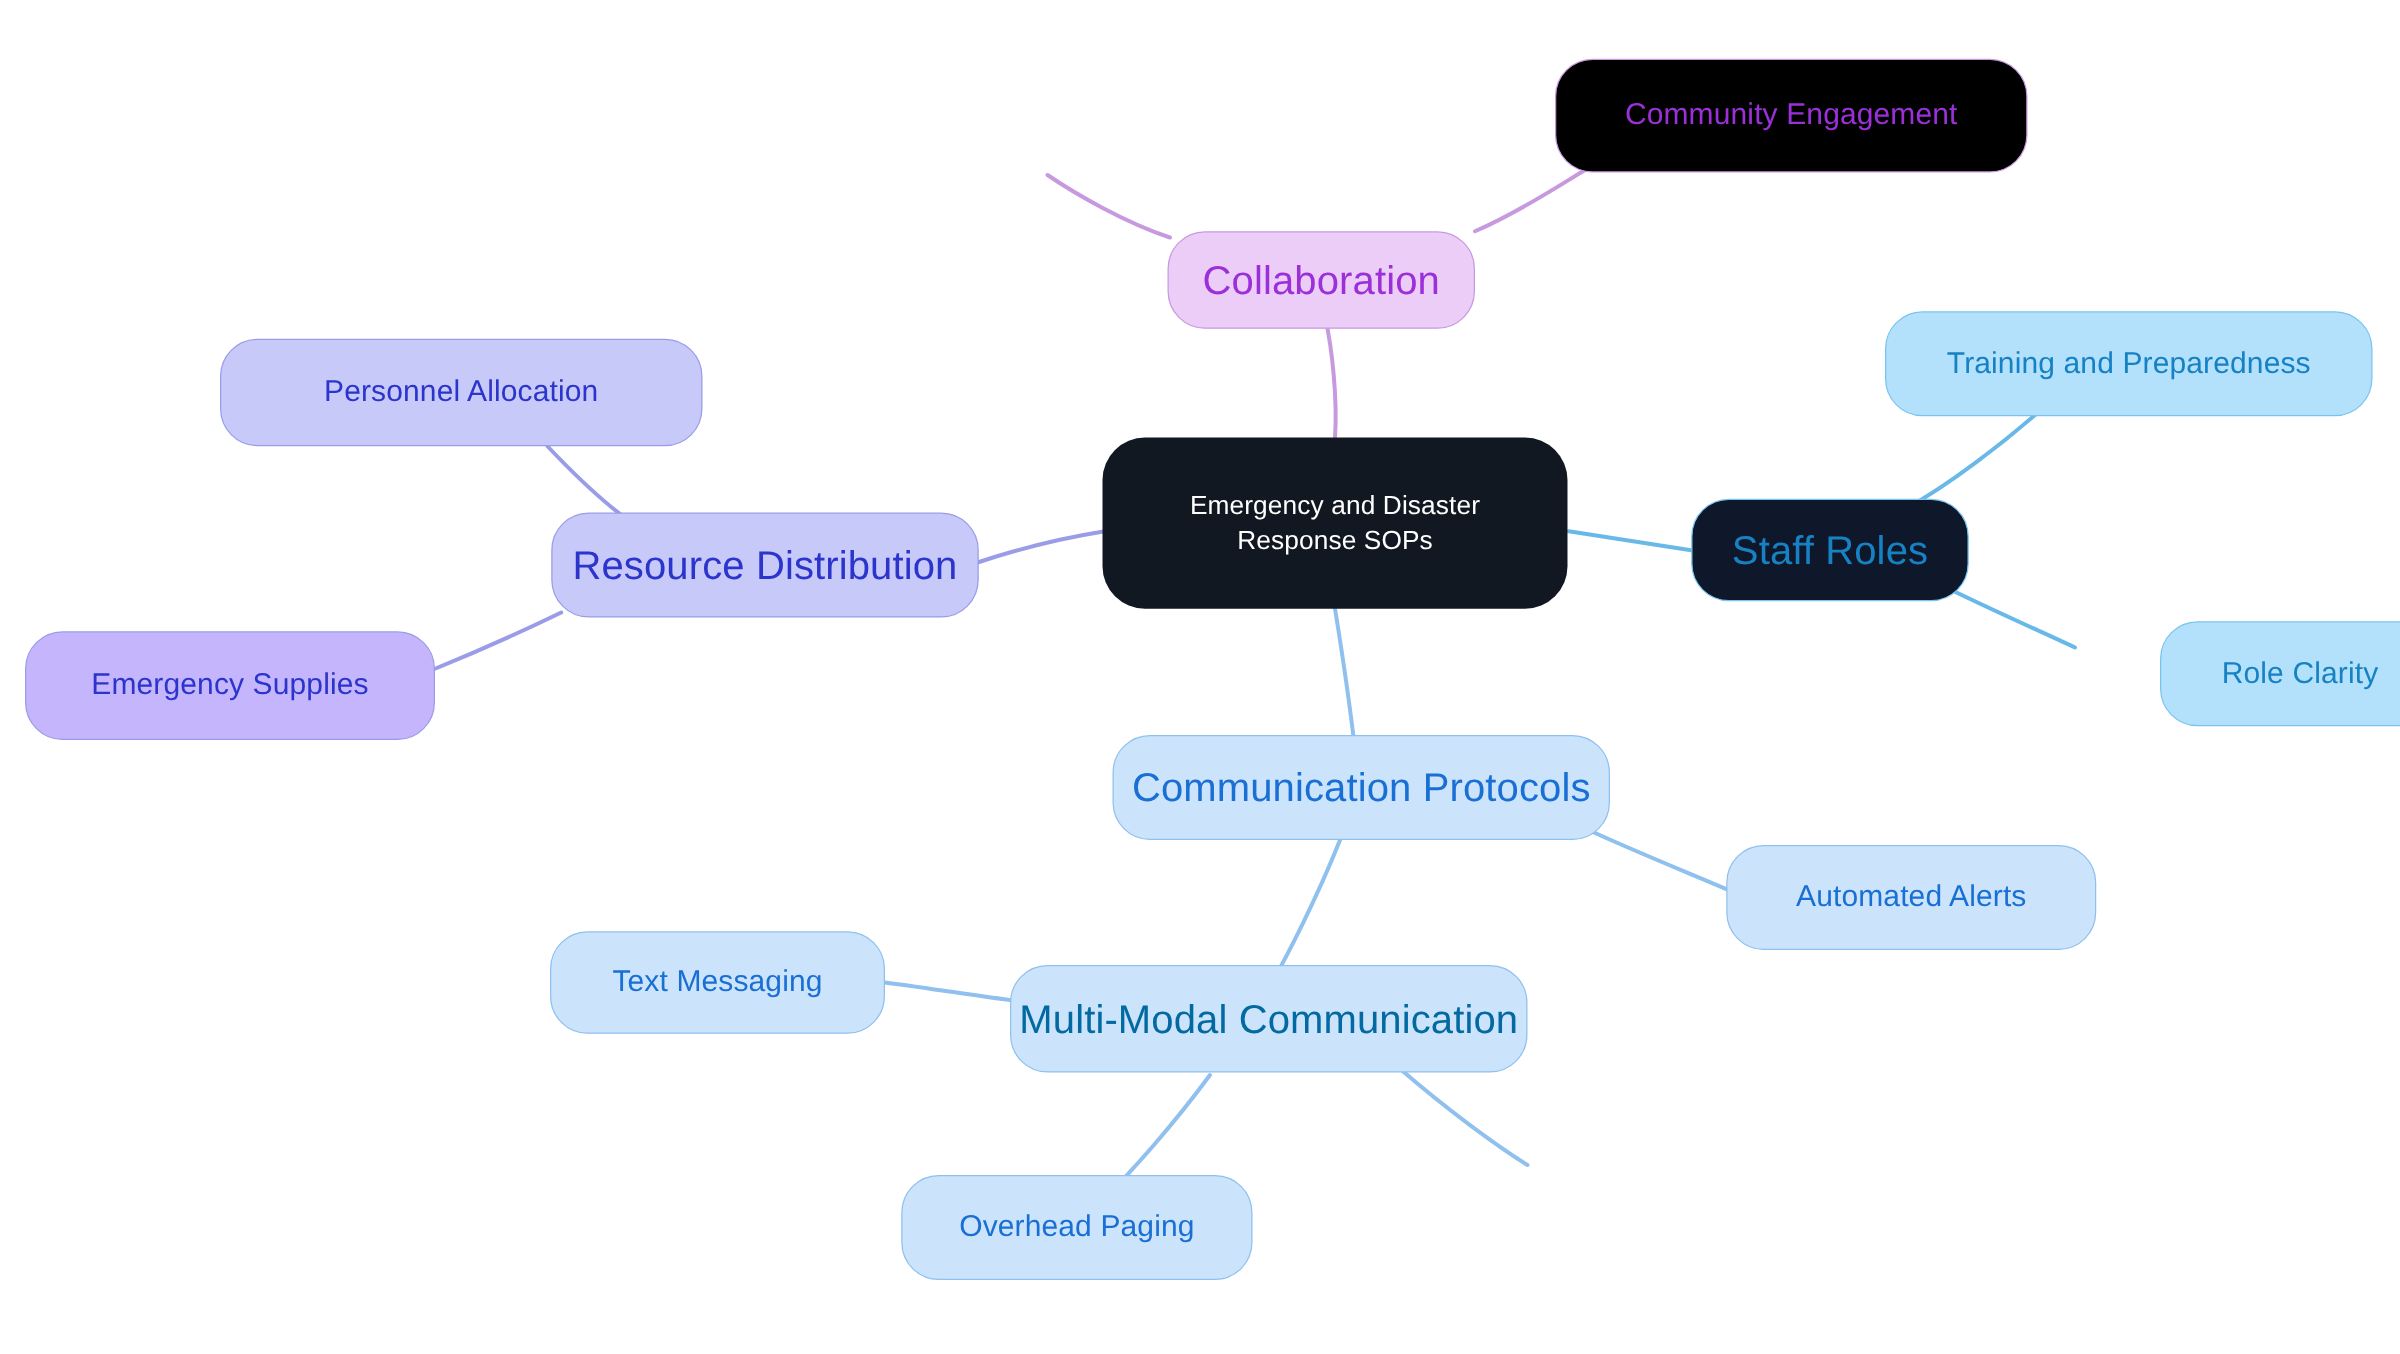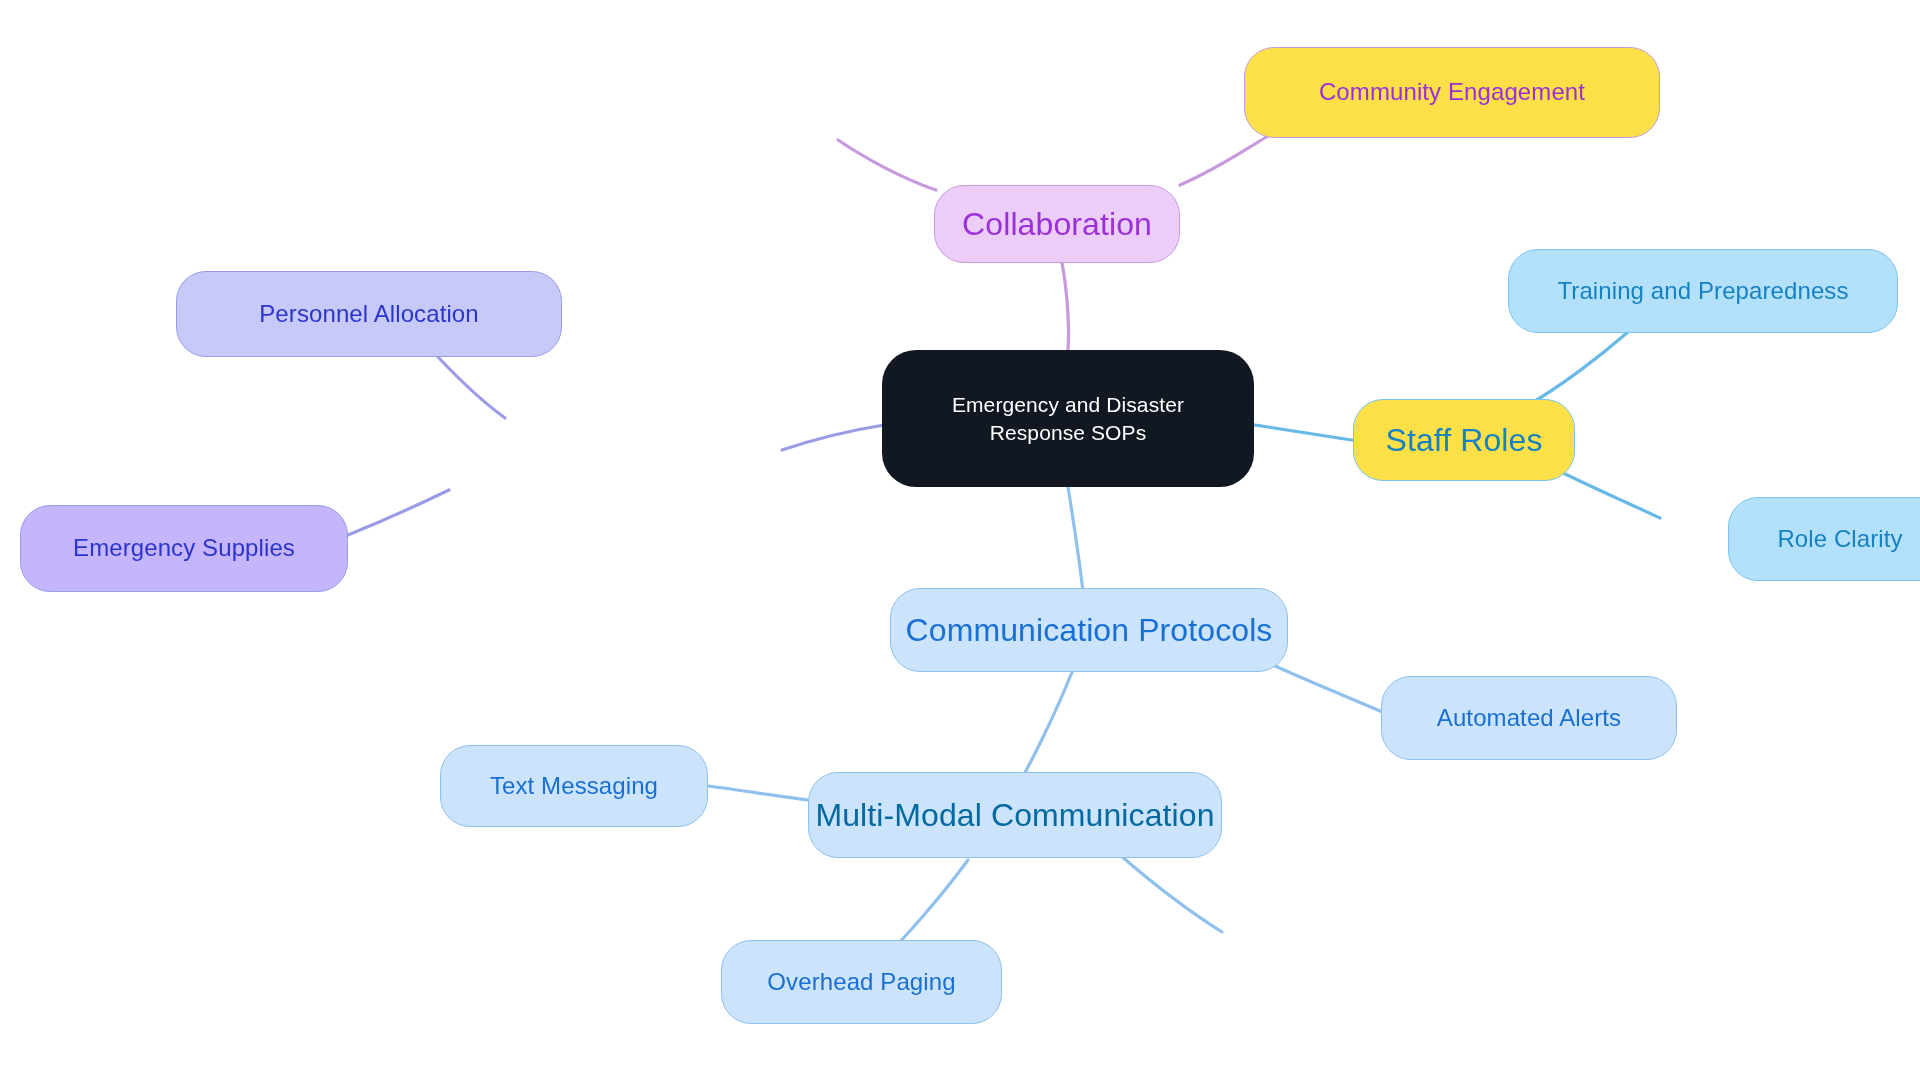--- a/index.html
+++ b/index.html
@@ -87,32 +87,34 @@
   </svg>
 
   <div class="node root" style="left:882px; top:350px; width:372px; height:137px;
               background:#121821; color:#ffffff;">Emergency and Disaster
 Response SOPs</div>
 
   <div class="node branch" style="left:934px; top:185px; width:246px; height:78px;
               background:#eccdf8; border-color:#c79ae0; color:#9b30d9;">Collaboration</div>
 
 
-  <div class="node leaf" style="left:1244px; top:47px; width:416px; height:91px;
-              background:#fde047; border-color:#c79ae0; color:#9b30d9;">Community Engagement</div>
+  <div class="node leaf" style="left:1244px; top:47px; width:378px; height:91px;
+              background:#000000; border-color:#c79ae0; color:#9b30d9;">Community Engagement</div>
 
+  <div class="node branch" style="left:441px; top:410px; width:342px; height:84px;
+              background:#c7c9f9; border-color:#9a9ce8; color:#2b35cc;">Resource Distribution</div>
 
   <div class="node leaf" style="left:176px; top:271px; width:386px; height:86px;
               background:#c7c9f9; border-color:#9a9ce8; color:#2b35cc;">Personnel Allocation</div>
 
   <div class="node leaf" style="left:20px; top:505px; width:328px; height:87px;
               background:#c4b5fd; border-color:#9a9ce8; color:#2b35cc;">Emergency Supplies</div>
 
   <div class="node branch" style="left:1353px; top:399px; width:222px; height:82px;
-              background:#fde047; border-color:#79c4f0; color:#1682c4;">Staff Roles</div>
+              background:#0f172a; border-color:#79c4f0; color:#1682c4;">Staff Roles</div>
 
   <div class="node leaf" style="left:1508px; top:249px; width:390px; height:84px;
               background:#b3e0fb; border-color:#79c4f0; color:#1682c4;">Training and Preparedness</div>
 
   <div class="node leaf" style="left:1728px; top:497px; width:224px; height:84px;
               background:#b3e0fb; border-color:#79c4f0; color:#1682c4;">Role Clarity</div>
 
   <div class="node branch" style="left:890px; top:588px; width:398px; height:84px;
               background:#cbe4fc; border-color:#8fc0ee; color:#1a6fd4;">Communication Protocols</div>
 

